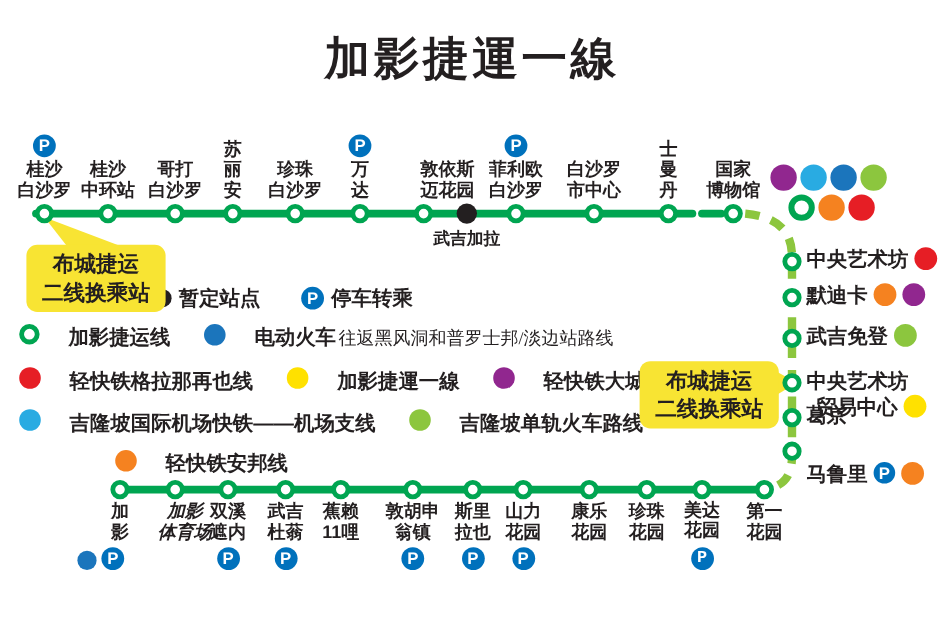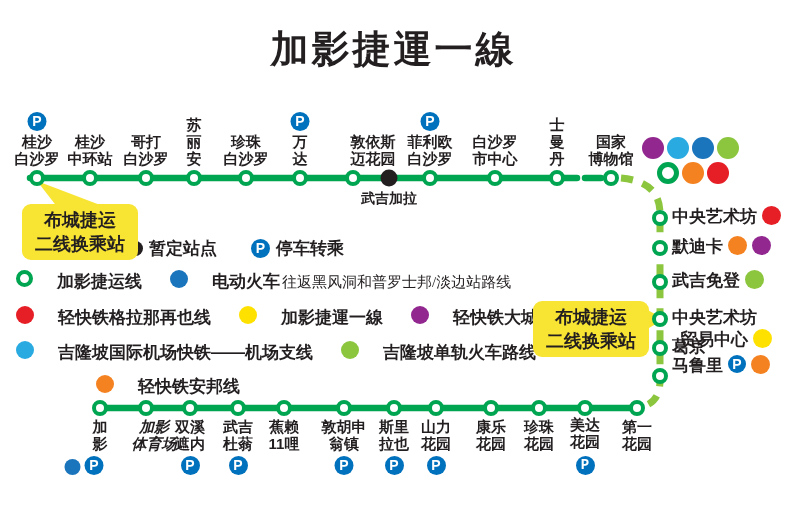--- a/index.html
+++ b/index.html
@@ -245,21 +245,21 @@
         <div class="dotm" style="background: rgb(255, 225, 0); height: 19px; width: 19px;"></div>
       </div>
     </div>
     <div class="stn" style="left: 660px; top: 348px;"></div>
     <div class="brow" style="top: 336px;">
       <div class="bline">
         <div>葛京</div>
       </div>
     </div>
     <div class="stn" style="left: 660px; top: 376px;"></div>
-    <div class="brow" style="top: 355px;">
+    <div class="brow" style="top: 385px;">
       <div class="bline">
         <div>马鲁里</div>
         <div class="park" style="height: 18px; width: 18px; line-height: 18px;">P</div>
         <div class="dotm" style="background: rgb(245, 130, 32); height: 19px; width: 19px;"></div>
       </div>
     </div>
     <div class="crow" style="left: 642px; top: 137px;">
       <div class="dotm" style="background: rgb(145, 39, 143); height: 22px; width: 22px;"></div>
       <div class="dotm" style="background: rgb(41, 171, 226); height: 22px; width: 22px;"></div>
       <div class="dotm" style="background: rgb(27, 117, 188); height: 22px; width: 22px;"></div>

